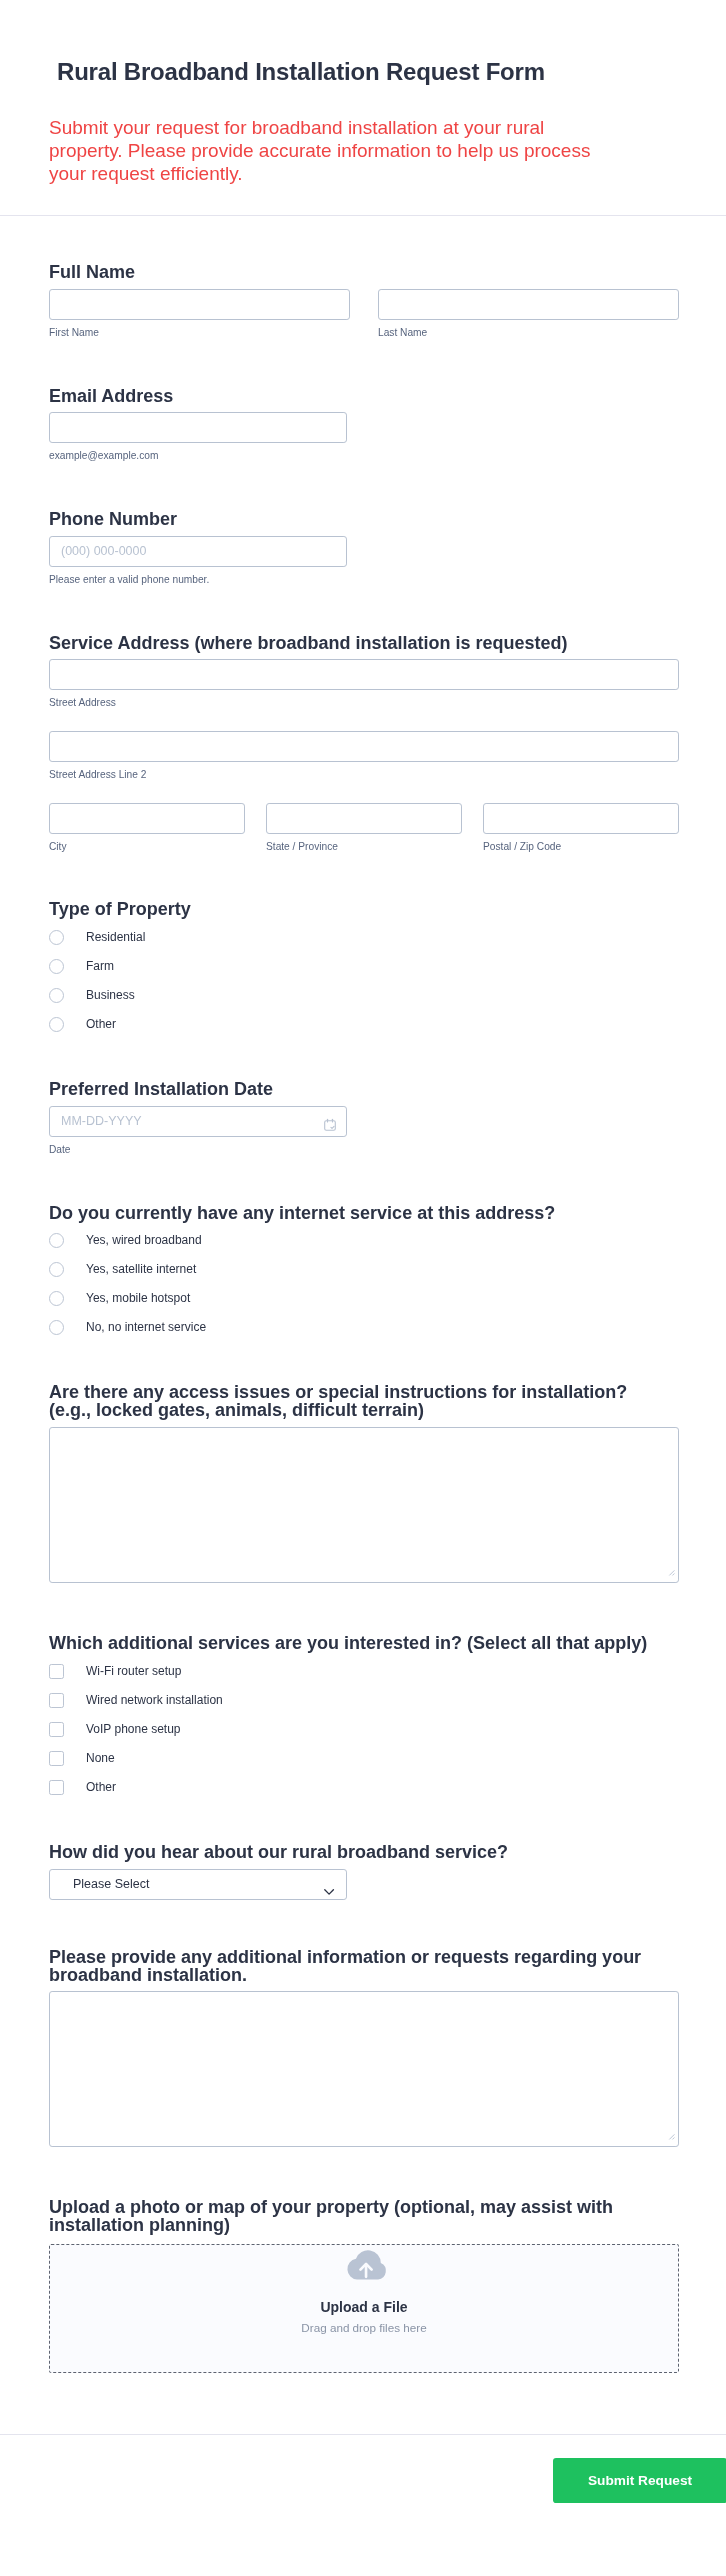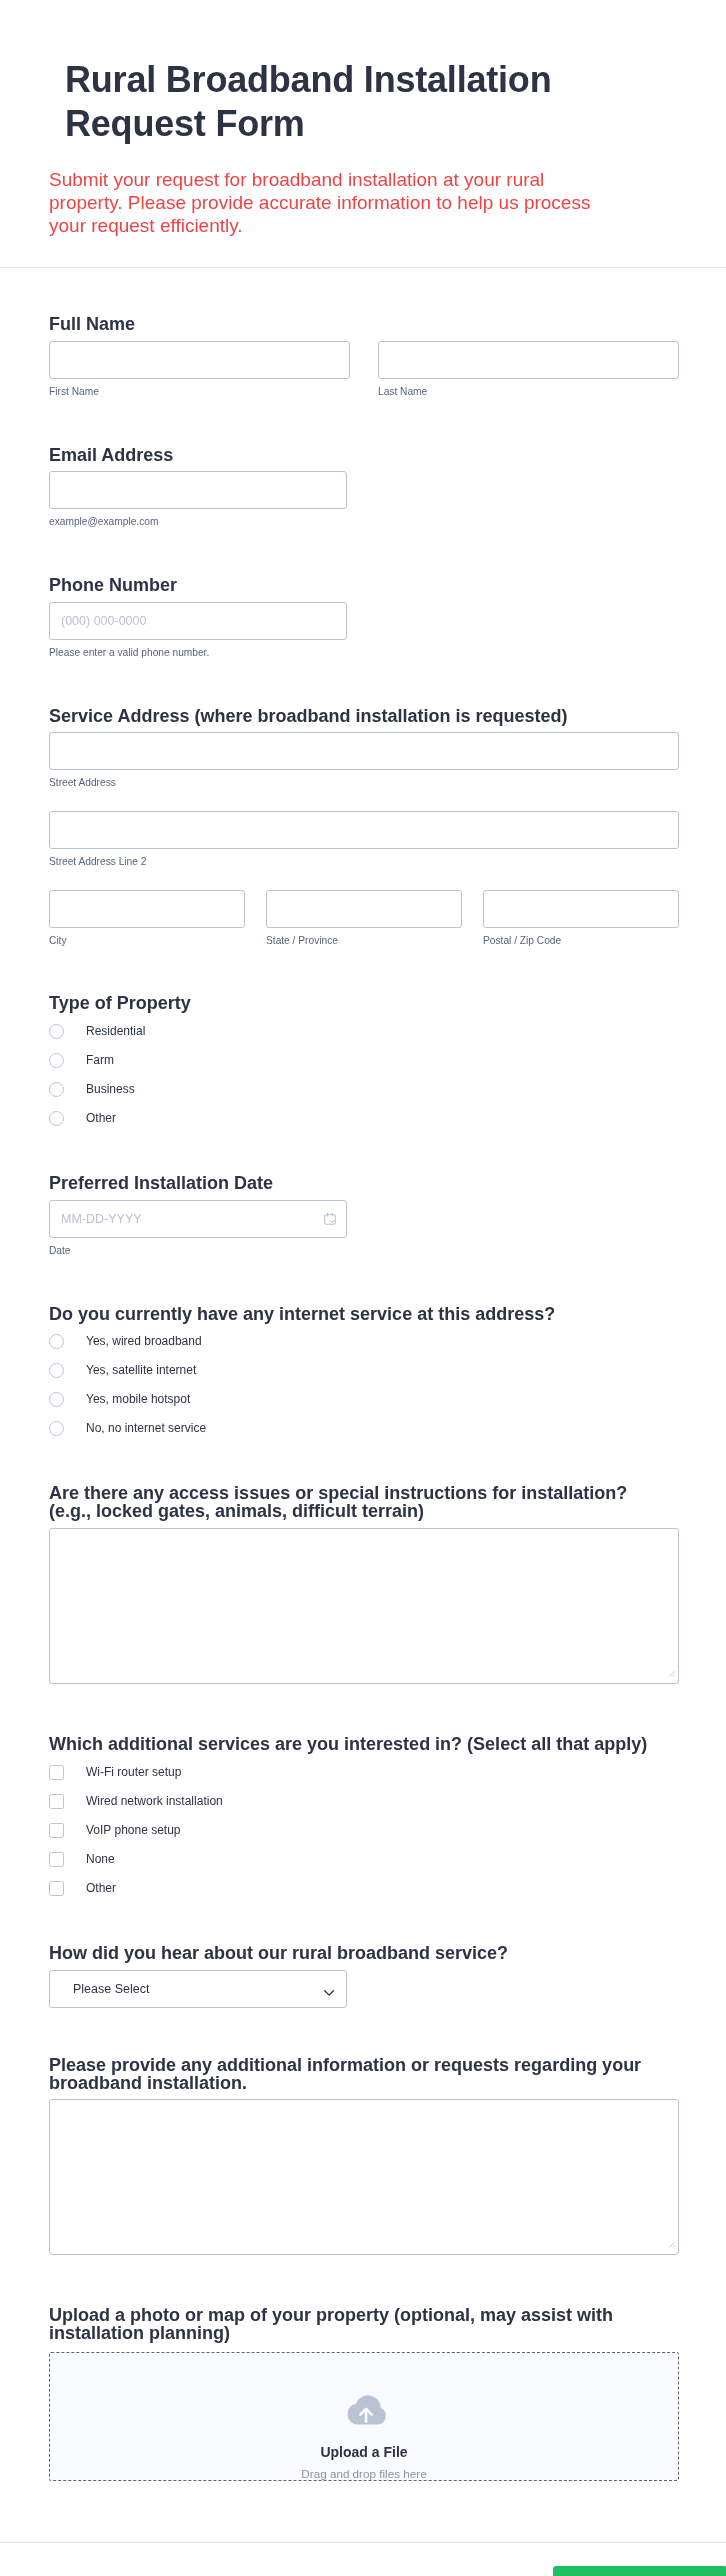--- a/index.html
+++ b/index.html
@@ -7,40 +7,40 @@
     width:727px;
     background:#ffffff;
     font-family:"Liberation Sans", sans-serif;
     color:#2c3345;
   }
   .page{width:727px;box-sizing:border-box;}
 
   
   .form-header{padding:42px 49px 0 49px;}
   .form-title{
-    font-size:36px;line-height:44px;font-weight:700;
-    letter-spacing:-0.2px;max-width:582px;margin:16px;
+    font-size:24px;line-height:44px;font-weight:700;
+    letter-spacing:-0.2px;max-width:582px;margin:8px;
   }
   .form-subtitle{
     margin-top:22px;font-size:19px;line-height:23px;
     color:#ef4444;max-width:551px;
   }
   .header-divider{border:none;border-top:0.8px solid #e4e4ee;margin:30px 0 0 0;}
 
   
   .form-body{padding:47px 48px 0 49px;}
   .q-block{margin-bottom:48px;}
   .q-label{
     font-size:18px;font-weight:600;line-height:18px;
     margin-bottom:7.8px;max-width:617px;
   }
   .sublabel{font-size:10.2px;color:#57647e;margin-top:7px;line-height:11.7px;}
 
   .text-input, .date-input, .styled-select{
-    box-sizing:border-box;height:38px;width:100%;
+    box-sizing:border-box;height:31px;width:100%;
     border:0.8px solid #b8c2d1;border-radius:3.1px;background:#fff;
     font-family:"Liberation Sans", sans-serif;
     font-size:12.5px;color:#2c3345;padding:0 11px;outline:none;
   }
   .text-input::placeholder, .date-input::placeholder{color:#b8c2d1;}
 
   .two-col{display:grid;grid-template-columns:1fr 1fr;gap:0 28px;}
   .three-col{display:grid;grid-template-columns:1fr 1fr 1fr;gap:0 21px;}
   .narrow{width:298px;}
   .addr-sub{margin-top:22px;}
@@ -76,21 +76,21 @@
   .select-wrap{position:relative;width:298px;}
   .styled-select{
     -webkit-appearance:none;appearance:none;cursor:pointer;padding-right:31px;padding-left:23px;
   }
   .select-wrap .chev{position:absolute;right:12.5px;top:15.6px;pointer-events:none;}
 
   
   .dropzone{
     box-sizing:border-box;height:129px;margin-top:9.4px;
     border:0.8px dashed #5d6370;border-radius:2.3px;background:#fafbfe;
-    display:flex;flex-direction:column;align-items:center;justify-content:flex-end;
+    display:flex;flex-direction:column;align-items:center;justify-content:flex-start;
     cursor:pointer;
   }
   .dz-title{font-size:14px;font-weight:700;margin-top:9.4px;}
   .dz-hint{font-size:11.7px;color:#8a94a6;margin-top:6.3px;}
 
   
   .footer-divider{border:none;border-top:0.8px solid #e4e4ee;margin:61px 0 0 0;}
   .submit-row{display:flex;justify-content:flex-end;padding:23.4px 0 33px 0;}
   .submit-btn{
     width:174px;height:45px;border:none;border-radius:3.1px;

